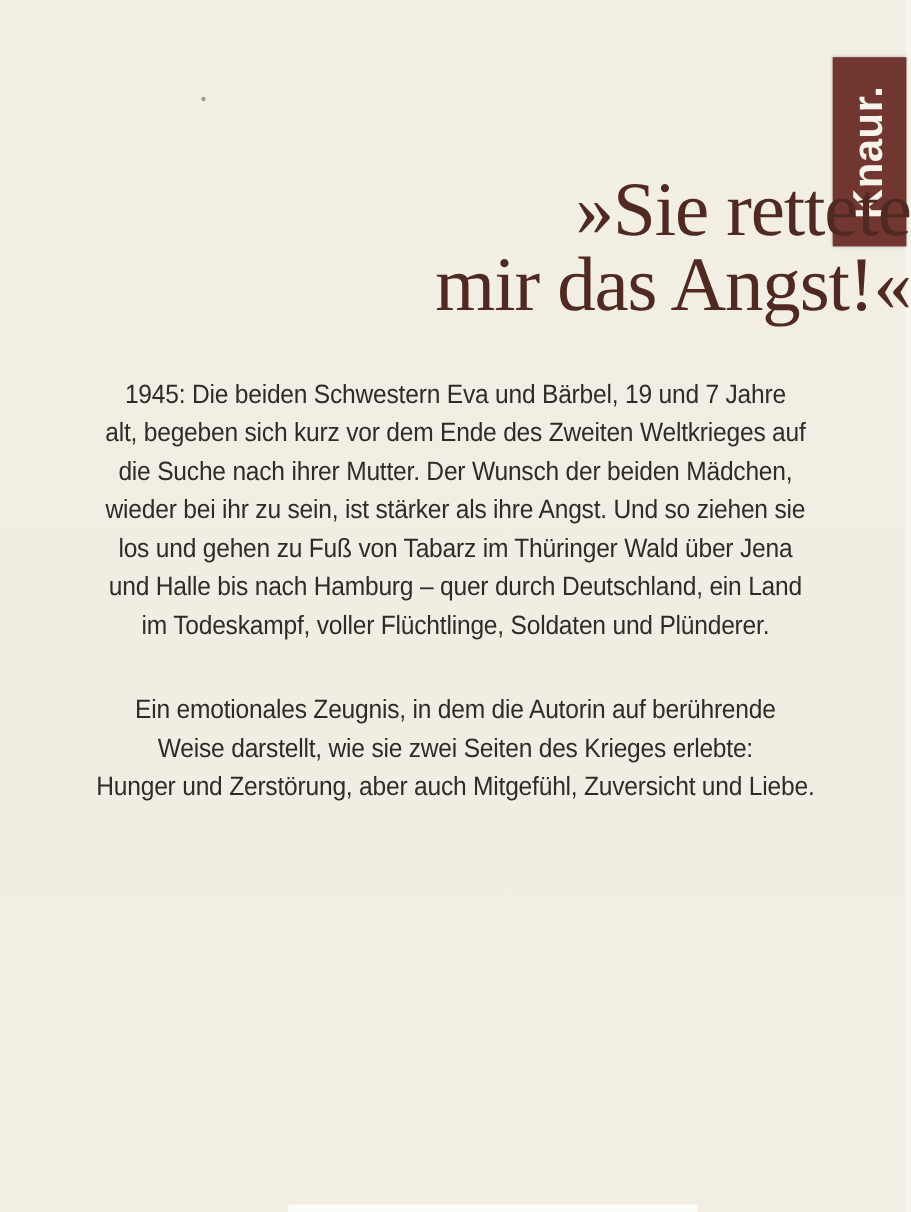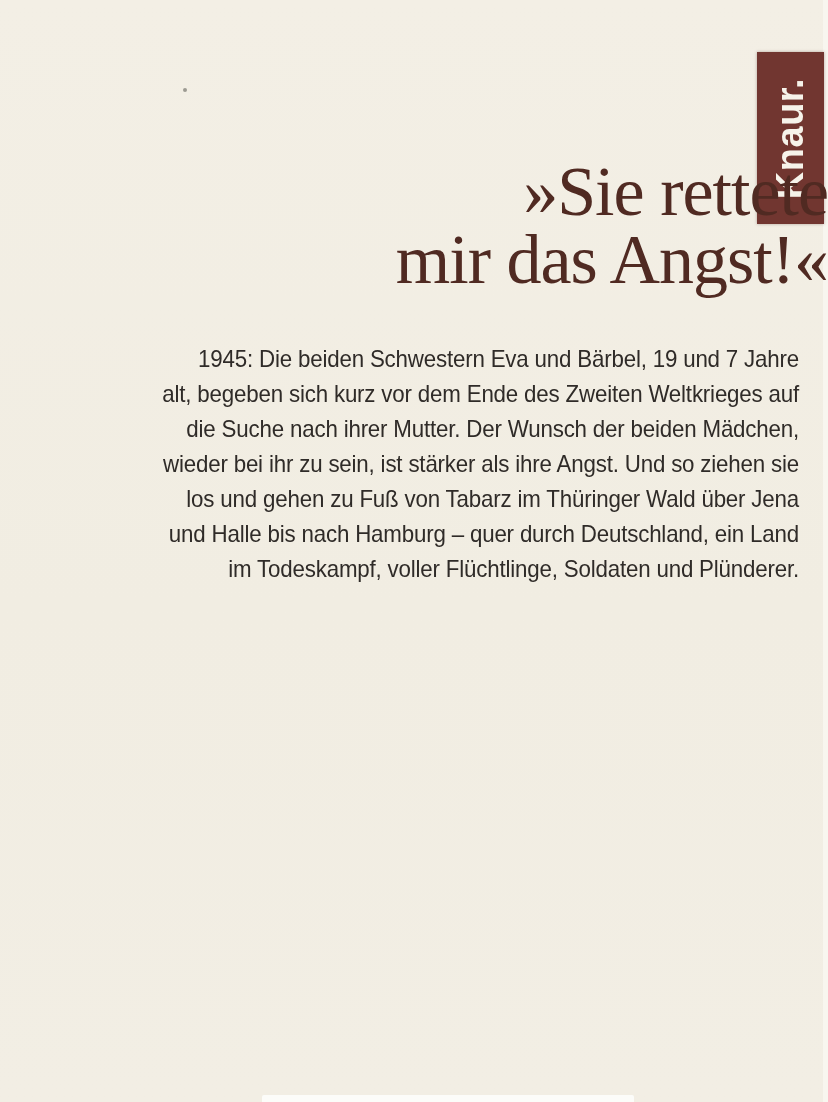--- a/index.html
+++ b/index.html
@@ -66,21 +66,21 @@
     font-weight: 400;
     font-size: 70px;
     line-height: 68px;
     color: var(--headline);
     letter-spacing: -1px;
   }
   
   .para {
     position: absolute; left: 0;
     width: 100%;
-    text-align: right;
+    text-align: center;
     color: var(--body-text);
     font-size: 24px;
     line-height: 35px;
     letter-spacing: -0.2px;
   }
   .para .ln {
     transform: scaleX(0.93);
     transform-origin: 50% 50%;
     white-space: nowrap;
   }
@@ -108,14 +108,19 @@
   <div class="para para-1">
     <div class="ln">1945: Die beiden Schwestern Eva und Bärbel, 19 und 7 Jahre</div>
     <div class="ln">alt, begeben sich kurz vor dem Ende des Zweiten Weltkrieges auf</div>
     <div class="ln">die Suche nach ihrer Mutter. Der Wunsch der beiden Mädchen,</div>
     <div class="ln">wieder bei ihr zu sein, ist stärker als ihre Angst. Und so ziehen sie</div>
     <div class="ln">los und gehen zu Fuß von Tabarz im Thüringer Wald über Jena</div>
     <div class="ln">und Halle bis nach Hamburg – quer durch Deutschland, ein Land</div>
     <div class="ln">im Todeskampf, voller Flüchtlinge, Soldaten und Plünderer.</div>
   </div>
 
+  <div class="para para-2">
+    <div class="ln">Ein emotionales Zeugnis, in dem die Autorin auf berührende</div>
+    <div class="ln">Weise darstellt, wie sie zwei Seiten des Krieges erlebte:</div>
+    <div class="ln">Hunger und Zerstörung, aber auch Mitgefühl, Zuversicht und Liebe.</div>
+  </div>
 
 </div>
 
 </body></html>

